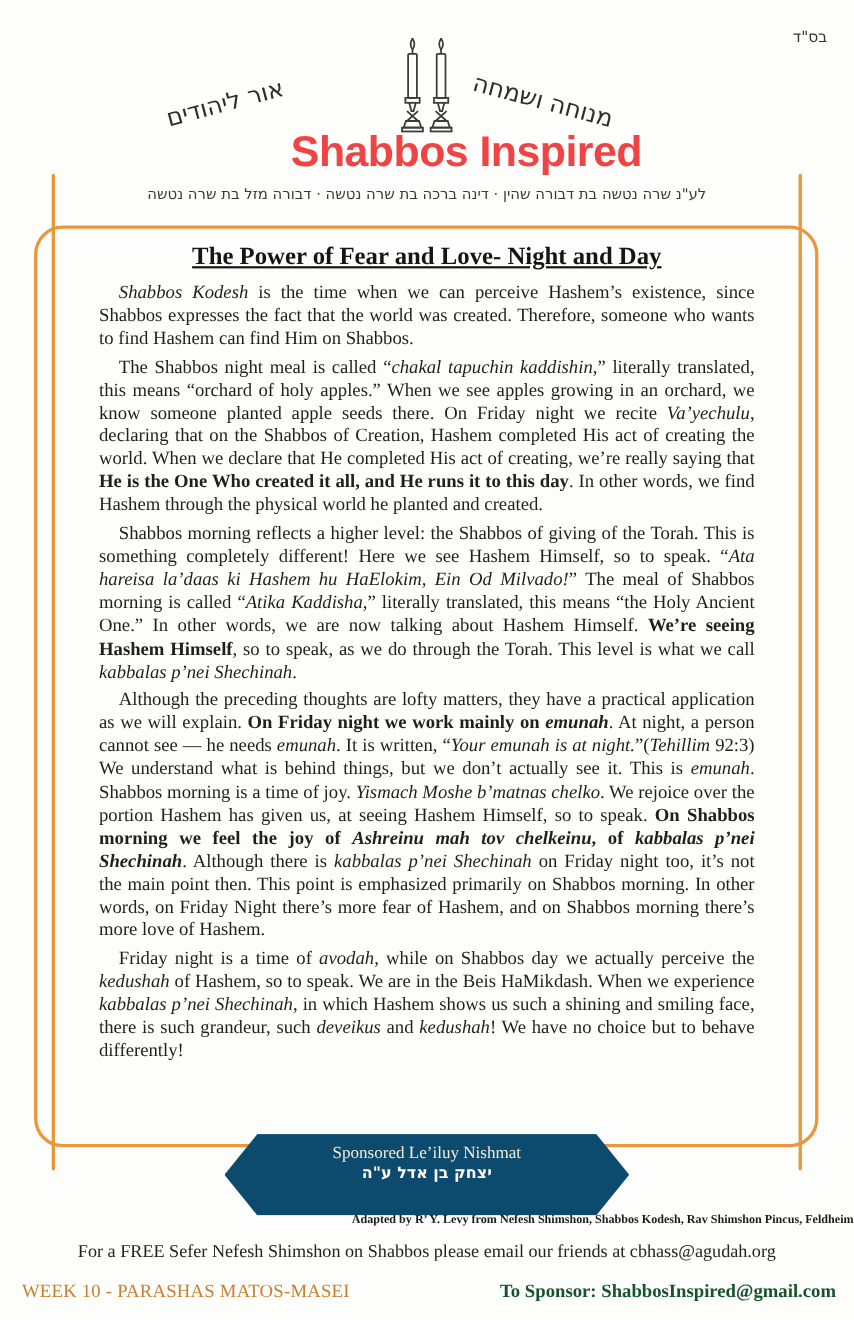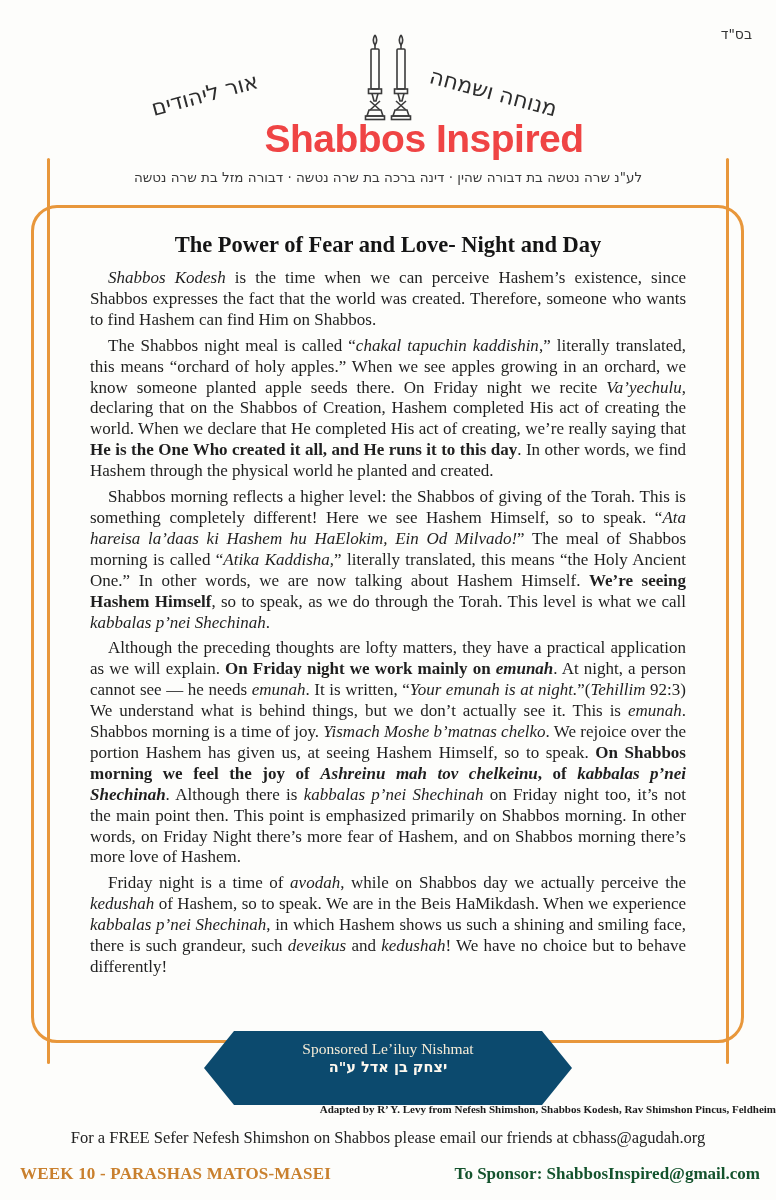--- a/index.html
+++ b/index.html
@@ -35,21 +35,21 @@
   .vline.right{left:726px;}
   .content-box{
     left:31px;top:205px;width:707px;height:832px;
     border:3px solid #E8973B;border-radius:26px;
     background:transparent;
   }
 
   
   .article{left:90px;top:216px;width:596px;}
   .article-title{
-    text-align:center;font-weight:700;font-size:22.5px;margin:16px 0 10px 0;color:#151515;
+    text-align:center;font-weight:700;font-size:22.5px;margin:4px 0 10px 0;color:#151515;text-decoration:underline;
   }
   .article p{
     margin:0 0 5px 0;
     font-size:17px;line-height:20.9px;
     text-align:justify;text-indent:18px;
   }
   .run-i{font-style:italic;}
   .run-b{font-weight:700;}
   .run-bi{font-weight:700;font-style:italic;}
 
@@ -60,21 +60,21 @@
     clip-path:polygon(30px 0, calc(100% - 30px) 0, 100% 50%, calc(100% - 30px) 100%, 30px 100%, 0 50%);
     text-align:center;color:#F6ECD7;
   }
   .banner .l1{font-size:15.5px;margin-top:9px;}
   .banner .l2{font-size:14.5px;font-weight:700;color:#fdf8ef;direction:rtl;font-family:"DejaVu Sans",sans-serif;line-height:18px;}
   .banner .l3{font-size:15.5px;}
 
   
   .credit{top:1103px;left:0;width:776px;text-align:right;font-weight:700;font-size:11px;color:#1c1c1c;}
   .offer{top:1128px;left:0;width:776px;text-align:center;font-size:16.5px;color:#222;font-family:Liberation Serif, serif;}
-  .week{top:1164px;left:20px;font-weight:700;font-size:17px;color:#C9802E;letter-spacing:0.2px;}
+  .week{top:1164px;left:20px;font-weight:400;font-size:17px;color:#C9802E;letter-spacing:0.2px;}
   .contact{top:1164px;right:16px;font-size:17px;color:#14532d;font-weight:bold;}
 </style>
 </head>
 <body>
 
 <div class="abs bsd">בס"ד</div>
 
 <span class="abs arc-word arc-left">אור ליהודים</span>
 <span class="abs arc-word arc-right">מנוחה ושמחה</span>
 

